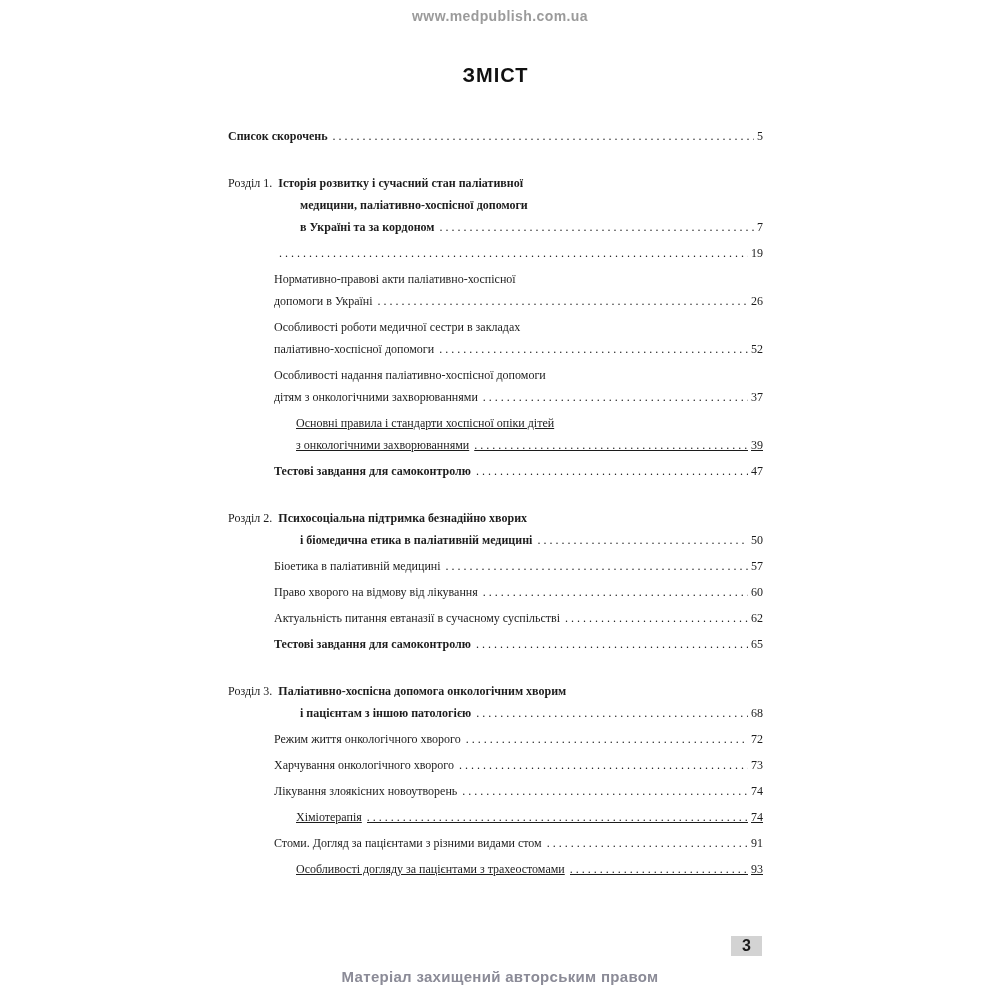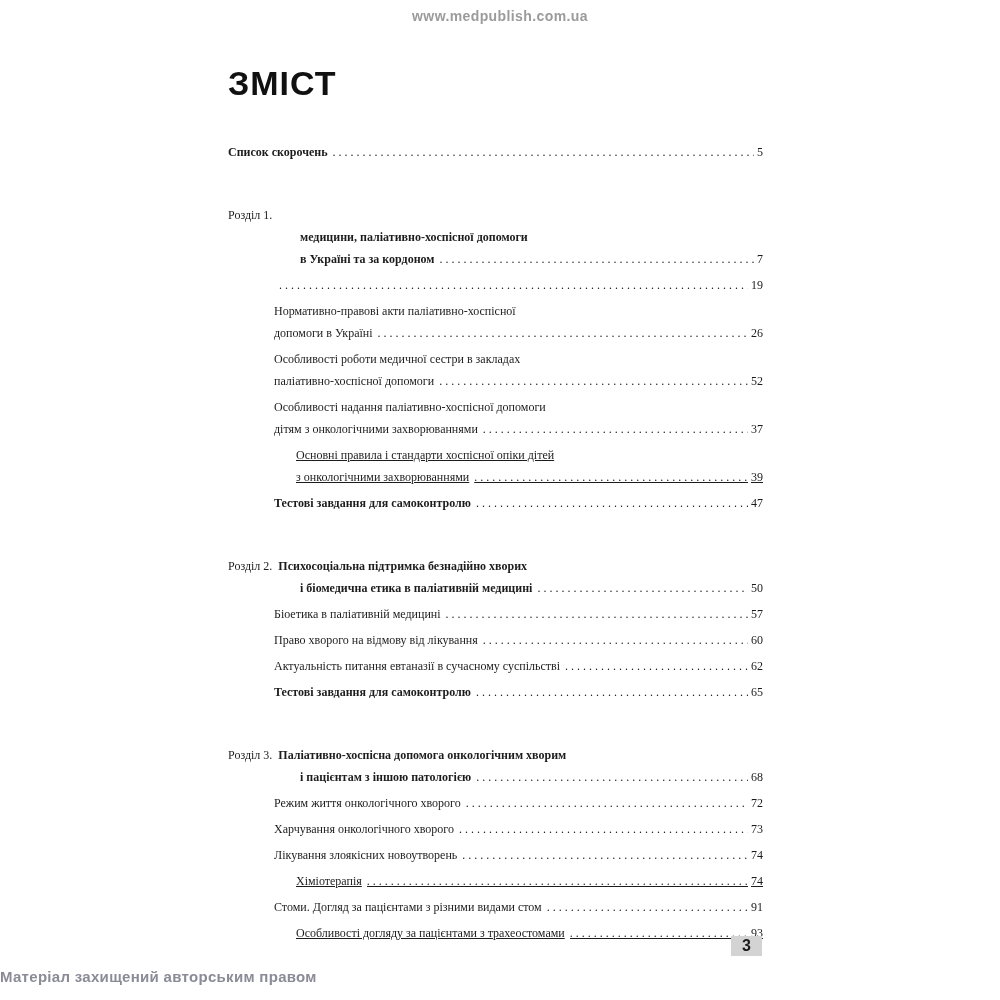--- a/index.html
+++ b/index.html
@@ -19,33 +19,34 @@
     position: absolute; top: 8px; left: 0; width: 100%;
     text-align: center;
     font-family: "Liberation Sans", sans-serif;
     font-weight: bold; font-size: 14px;
     color: #9b9b9b; letter-spacing: 0.4px;
   }
   .content {
     position: absolute; left: 228px; top: 64px; width: 535px;
   }
   .toc-title {
-    font-family: "Liberation Sans", sans-serif;
-    font-weight: bold; font-size: 34px;
+    text-align: center;
+    font-family: "Liberation Sans", sans-serif;
+    font-weight: bold; font-size: 20px;
     color: #111111; letter-spacing: 1px;
     margin-bottom: 38px;
   }
   .toc-list { font-size: 12px; line-height: 22px; }
   .toc-entry { margin-bottom: 4px; }
   .toc-entry.gap { margin-top: 25px; }
   .toc-line { display: flex; align-items: baseline; }
   .toc-line.ind1 { padding-left: 46px; }
   .toc-line.ind2 { padding-left: 68px; text-decoration: underline; }
   .toc-line.cont { padding-left: 72px; }
-  .prefix { margin-right: 6px; white-space: nowrap; margin-top: 16px; }
+  .prefix { margin-right: 6px; white-space: nowrap; }
   .text { white-space: nowrap; }
   .bold { font-weight: bold; }
   .dots {
     flex: 1 1 auto;
     overflow: hidden; white-space: nowrap;
     letter-spacing: 3px;
     margin-left: 5px; margin-right: 3px;
     color: #1c1c1c;
     min-width: 12px;
   }
@@ -53,20 +54,21 @@
   .page-badge {
     position: absolute; top: 936px; right: 238px;
     background: #d3d3d3;
     font-family: "Liberation Sans", sans-serif;
     font-weight: bold; font-size: 16px;
     color: #1a1a1a;
     padding: 1px 11px;
   }
   .copyright-footer {
     position: absolute; top: 968px; left: 0; width: 100%;
+    text-align: center;
     font-family: "Liberation Sans", sans-serif;
     font-weight: bold; font-size: 15px;
     color: #8b8b97; letter-spacing: 0.3px;
   }
 </style>
 </head>
 <body>
 
 <div class="page">
   <div class="site-header">www.medpublish.com.ua</div>
@@ -77,20 +79,21 @@
         <div class="toc-entry">
           <div class="toc-line">
             <span class="text bold">Список скорочень</span>
             <span class="dots">................................................................................................................................................................</span>
             <span class="pagenum">5</span>
           </div>
         </div>
         <div class="toc-entry gap">
           <div class="toc-line">
             <span class="prefix">Розділ 1.</span>
+            <span class="text bold">Історія розвитку і сучасний стан паліативної</span>
           </div>
           <div class="toc-line cont">
             <span class="text bold">медицини, паліативно-хоспісної допомоги</span>
           </div>
           <div class="toc-line cont">
             <span class="text bold">в Україні та за кордоном</span>
             <span class="dots">................................................................................................................................................................</span>
             <span class="pagenum">7</span>
           </div>
         </div>

